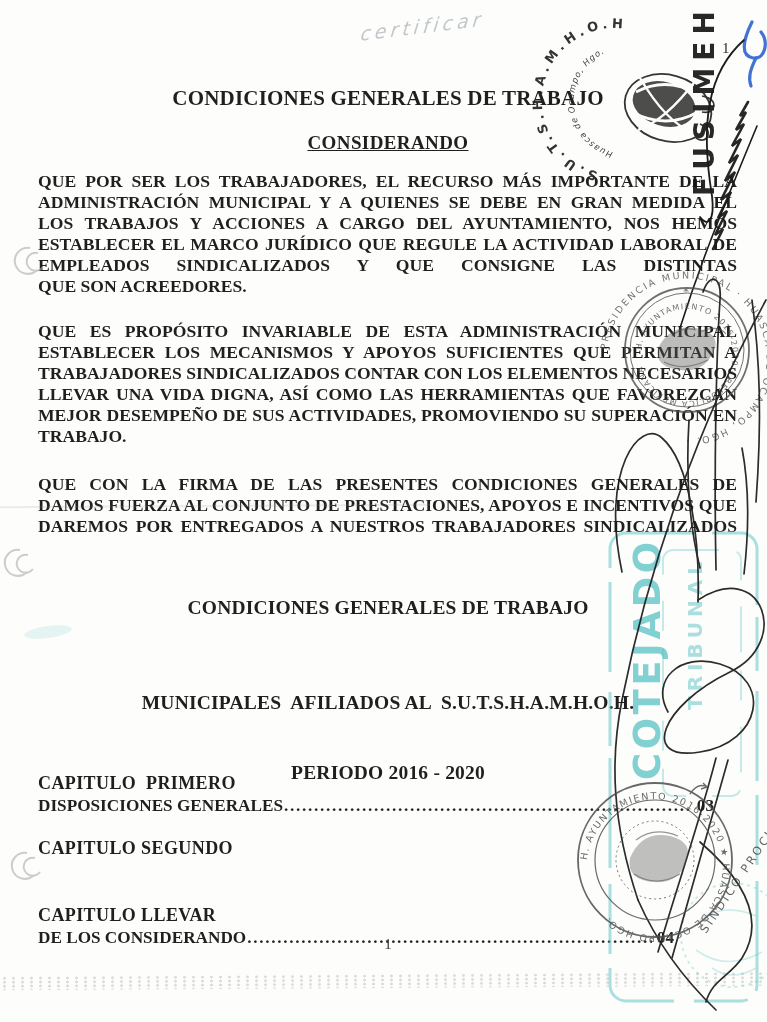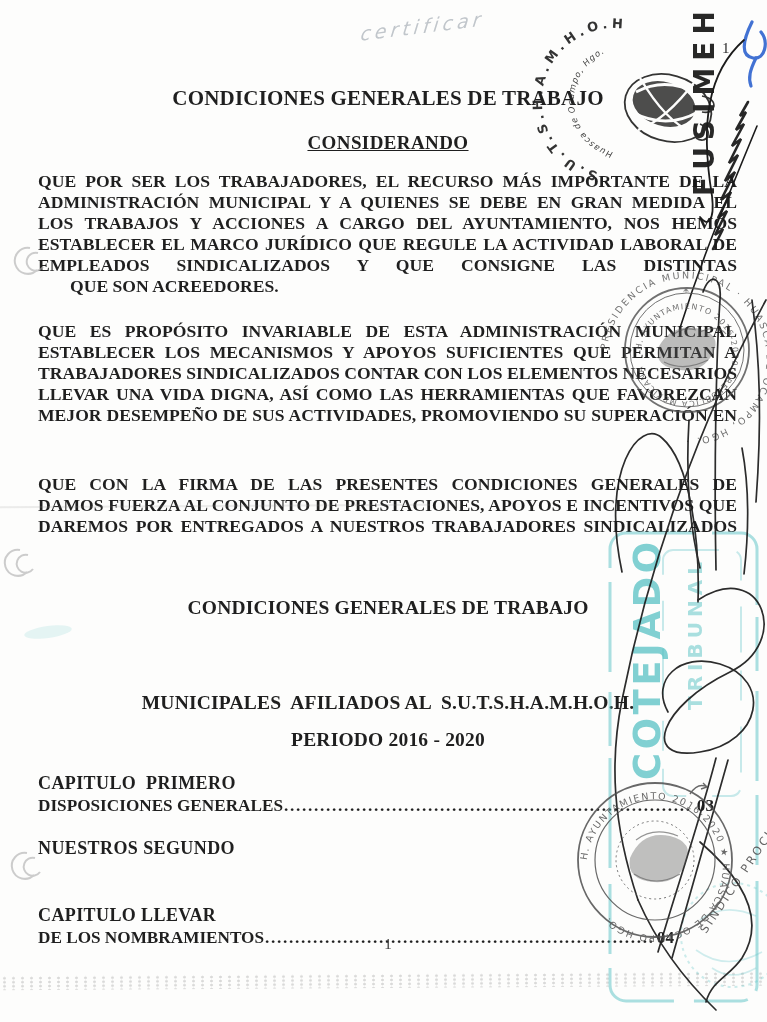--- a/index.html
+++ b/index.html
@@ -5,24 +5,24 @@
   html,body{margin:0;padding:0;background:#e8e8e8;}
   .page{position:relative;width:767px;height:1022px;background:#fdfdfc;overflow:hidden;
         font-family:"Liberation Serif",serif;color:#1f1f1f;}
   
   .abs{position:absolute;}
   .center{text-align:center;}
   .doc-title{left:38px;top:86px;width:700px;font-size:21px;font-weight:700;letter-spacing:.2px;}
   .doc-subtitle{left:38px;top:132px;width:700px;font-size:19px;font-weight:700;letter-spacing:.4px;text-decoration:underline;}
   .para{left:38px;width:699px;font-size:17.6px;font-weight:700;line-height:21px;}
   .para .ln{text-align:justify;text-align-last:justify;height:21px;overflow:hidden;}
-  .para .ln.last{text-align-last:left;margin-left:32px;}
+  .para .ln.last{text-align-last:left;}
   #p1{top:171px}#p2{top:321px}#p3{top:474px}
   .h{left:38px;width:700px;font-size:19.5px;font-weight:700;text-align:center;white-space:pre-wrap;letter-spacing:.2px;}
-  #h1{top:597px}#h2{top:645px}#h3{top:692px}#h4{top:729px}
+  #h1{top:597px}#h2{top:645px}#h3{top:692px}#h4{top:762px}
   .chap{left:38px;}
   .chap .ct{font-size:18px;font-weight:700;letter-spacing:.4px;white-space:pre-wrap;}
   .chap .row{display:flex;align-items:baseline;font-size:17.2px;font-weight:700;margin-top:2px;}
   .row .nm{white-space:pre-wrap;text-align:right;}
   .row .dots{flex:1;overflow:hidden;white-space:nowrap;letter-spacing:1.7px;margin-left:1px;}
   .row .dots::after{content:"..........................................................................................................................................................";}
   .row .pg{padding-left:5px;}
   #ch1{top:773px;width:676px}#ch2{top:838px;width:679px}#ch3{top:905px;width:636px}
   .pnum-bottom{left:38px;top:936px;width:700px;text-align:center;font-size:15px;font-weight:400;color:#3a3a3a;}
   .pnum-top{left:722px;top:40px;font-size:15px;font-weight:400;color:#2a2a2a;}
@@ -57,20 +57,21 @@
     <div class="ln">EMPLEADOS SINDICALIZADOS Y QUE CONSIGNE LAS DISTINTAS PRESTACIONES A</div>
     <div class="ln last">QUE SON ACREEDORES.</div>
   </div>
 
   <div id="p2" class="abs para">
     <div class="ln">QUE ES PROPÓSITO INVARIABLE DE ESTA ADMINISTRACIÓN MUNICIPAL</div>
     <div class="ln">ESTABLECER LOS MECANISMOS Y APOYOS SUFICIENTES QUE PERMITAN A NUESTROS</div>
     <div class="ln">TRABAJADORES SINDICALIZADOS CONTAR CON LOS ELEMENTOS NECESARIOS PARA</div>
     <div class="ln">LLEVAR UNA VIDA DIGNA, ASÍ COMO LAS HERRAMIENTAS QUE FAVOREZCAN EL</div>
     <div class="ln">MEJOR DESEMPEÑO DE SUS ACTIVIDADES, PROMOVIENDO SU SUPERACIÓN EN EL</div>
+    <div class="ln last">TRABAJO.</div>
   </div>
 
   <div id="p3" class="abs para">
     <div class="ln">QUE CON LA FIRMA DE LAS PRESENTES CONDICIONES GENERALES DE TRABAJO,</div>
     <div class="ln">DAMOS FUERZA  AL CONJUNTO DE PRESTACIONES, APOYOS E INCENTIVOS QUE</div>
     <div class="ln">DAREMOS POR  ENTREGADOS A  NUESTROS TRABAJADORES SINDICALIZADOS</div>
   </div>
 
   <div id="h1" class="abs h">CONDICIONES GENERALES DE TRABAJO</div>
   <div id="h3" class="abs h">MUNICIPALES  AFILIADOS AL  S.U.T.S.H.A.M.H.O.H.</div>
@@ -78,26 +79,26 @@
 
   <div id="ch1" class="abs chap">
     <div class="ct">CAPITULO  PRIMERO</div>
     <div class="row">
       <span class="nm">DISPOSICIONES GENERALES</span>
       <span class="dots"></span>
       <span class="pg">03</span>
     </div>
   </div>
   <div id="ch2" class="abs chap">
-    <div class="ct">NUESTROS SEGUNDO</div>
+    <div class="ct">CAPITULO SEGUNDO</div>
   </div>
   <div id="ch3" class="abs chap">
     <div class="ct">CAPITULO LLEVAR</div>
     <div class="row">
-      <span class="nm">DE LOS NOMBRAMIENTOS</span>
+      <span class="nm">DE LOS CONSIDERANDO</span>
       <span class="dots"></span>
       <span class="pg">04</span>
     </div>
   </div>
 
   <div class="abs pnum-bottom">1</div>
 
   <div class="abs scanline"></div>
   <div class="abs noise"></div>
 

